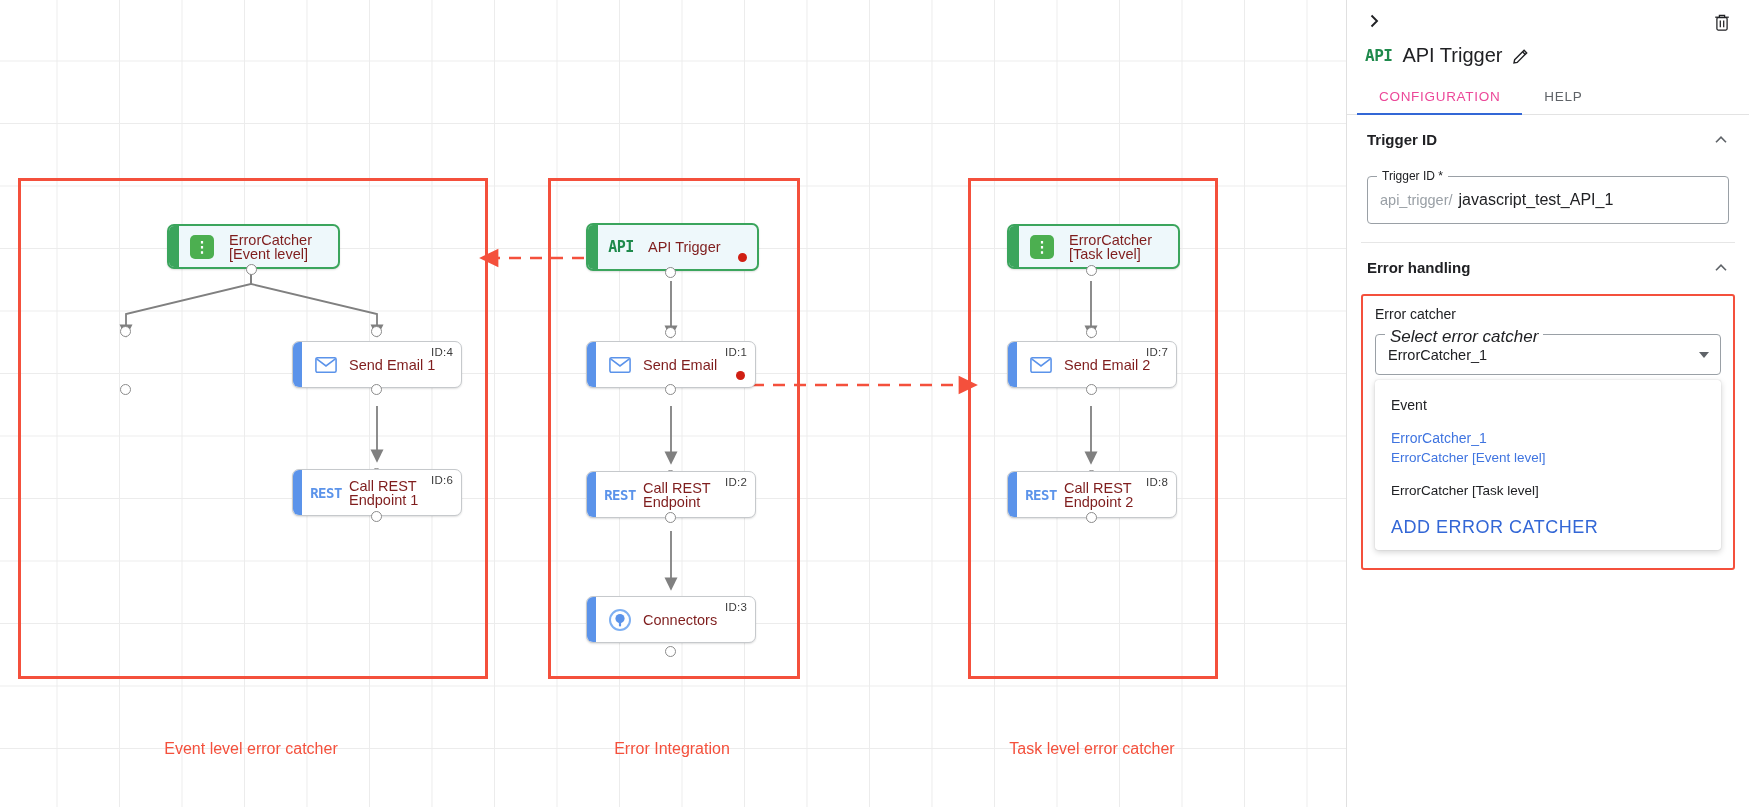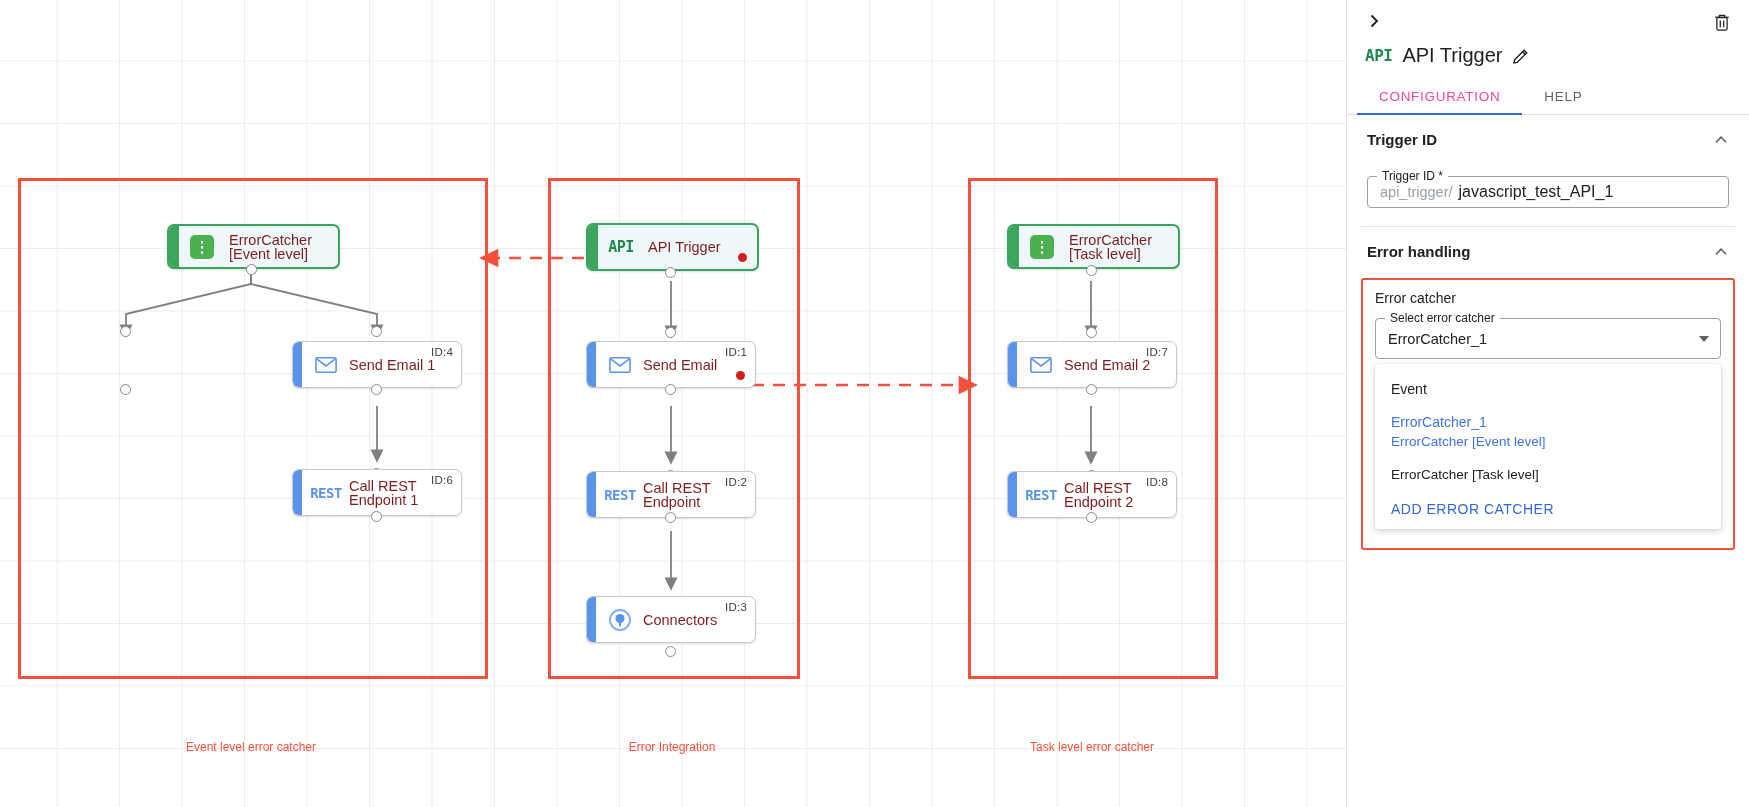--- a/index.html
+++ b/index.html
@@ -28,21 +28,21 @@
 
   
   .group-frame {
     position: absolute;
     border: 3px solid #f4503c;
     background: transparent;
   }
   .group-label {
     position: absolute;
     color: #f4503c;
-    font-size: 12px;
+    font-size: 16px;
     text-align: center;
     white-space: nowrap;
     transform: translateX(-50%);
   }
 
   
   .node {
     position: absolute;
     height: 47px;
     background: #ffffff;
@@ -189,21 +189,21 @@
     padding: 16px 20px 14px 20px;
     font-size: 15px; font-weight: 700; color: #202124;
     cursor: pointer;
   }
   .sec-divider { border-top: 1px solid #e6e6e6; margin: 0 14px; }
   .chev-up { width: 16px; height: 16px; color: #5f6368; }
 
   .field-outline {
     position: relative;
     margin: 14px 20px 18px 20px;
-    height: 32px;
+    height: 48px;
     border: 1px solid #9aa0a6;
     border-radius: 4px;
     display: flex; align-items: center;
     padding: 0 12px;
   }
   .field-legend {
     position: absolute;
     top: -8px; left: 9px;
     background: #fff;
     padding: 0 5px;
@@ -232,23 +232,24 @@
     display: flex; align-items: center;
     padding: 0 12px;
     background: #fff;
     cursor: pointer;
   }
   .select-legend {
     position: absolute;
     top: -8px; left: 9px;
     background: #fff;
     padding: 0 5px;
-    font-size: 12px;
+    font-size: 17px;
     color: #202124;
     font-weight: 500;
+    font-style: italic;
   }
   .select-value { font-size: 14.5px; color: #202124; }
   .caret {
     position: absolute; right: 11px; top: 50%;
     transform: translateY(-50%);
     width: 0; height: 0;
     border-left: 5px solid transparent;
     border-right: 5px solid transparent;
     border-top: 6px solid #5f6368;
   }
@@ -261,21 +262,21 @@
     padding: 9px 0 10px 0;
   }
   .dd-item { padding: 7px 16px; cursor: pointer; }
   .dd-primary { font-size: 14px; color: #202124; line-height: 19px; }
   .dd-secondary { font-size: 13.5px; color: #202124; line-height: 19px; }
   .dd-item.selected .dd-primary,
   .dd-item.selected .dd-secondary { color: #3f74e0; }
   .dd-item.bold .dd-primary { font-weight: 700; }
   .dd-action {
     padding: 10px 16px 2px 16px;
-    font-size: 14px;
+    font-size: 18px;
     color: #3367d6;
     font-weight: 500;
     letter-spacing: .5px;
     cursor: pointer;
   }
 </style>
 </head>
 <body>
 
 <div id="app">

